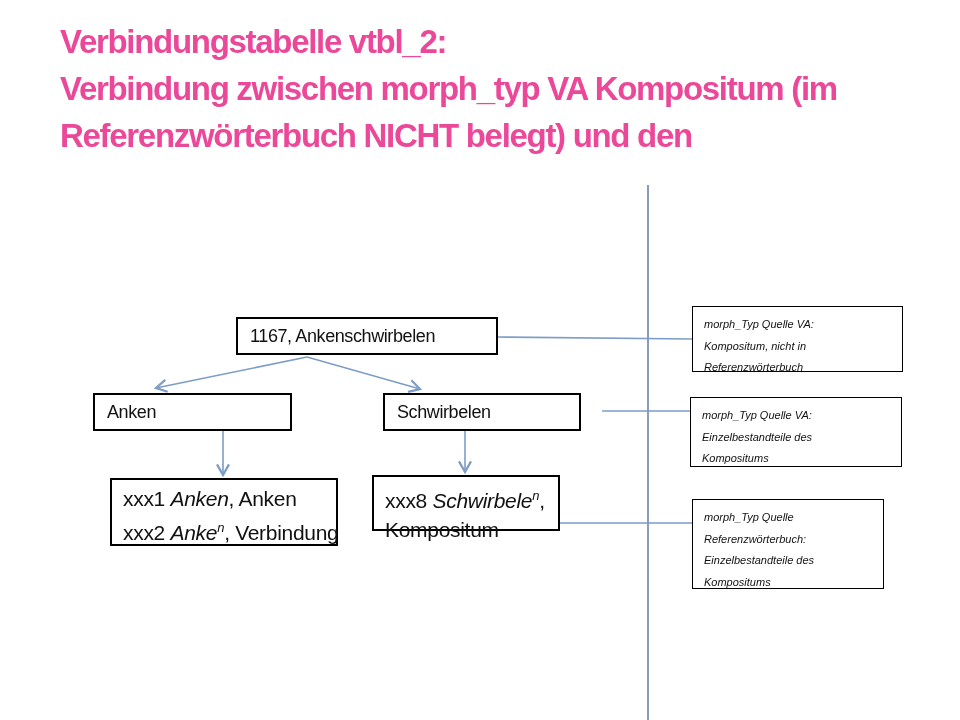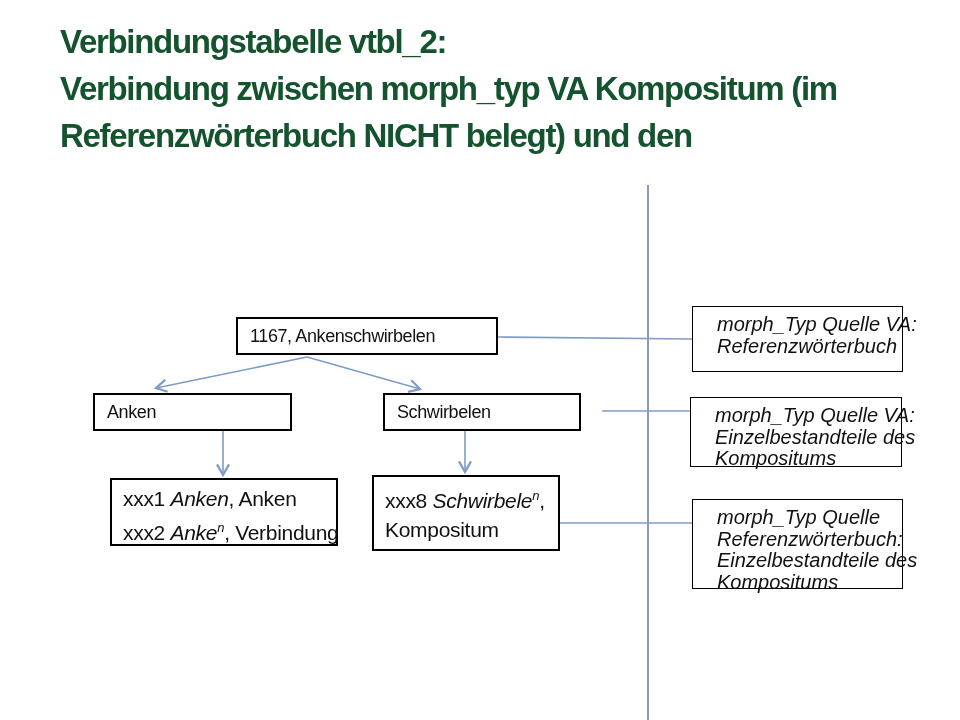--- a/index.html
+++ b/index.html
@@ -13,21 +13,21 @@
     color: #111111;
   }
   .title {
     position: absolute;
     left: 60px;
     top: 18px;
     font-weight: bold;
     font-size: 33px;
     line-height: 47px;
     letter-spacing: -1.3px;
-    color: #14532d;
+    color: #ec4899;
     white-space: nowrap;
   }
   svg.connectors {
     position: absolute;
     left: 0; top: 0;
     width: 960px; height: 720px;
   }
   .box {
     position: absolute;
     box-sizing: border-box;
@@ -47,23 +47,23 @@
     line-height: 29px;
     letter-spacing: -0.3px;
     padding: 4px 0 0 11px;
     white-space: nowrap;
   }
   .entries i, .entries sup { font-style: italic; }
   .entries sup { font-size: 13px; }
   .note {
     border-width: 1.5px;
     font-style: italic;
-    font-size: 20px;
+    font-size: 11px;
     line-height: 21.5px;
-    padding: 7px 0 0 24px;
+    padding: 7px 0 0 11px;
     white-space: nowrap;
   }
 </style>
 </head>
 <body>
 
 <div class="slide">
 
   <div class="title">
     <div>Verbindungstabelle vtbl_2:</div>
@@ -97,36 +97,37 @@
 
   <div class="box node" style="left:383px; top:393px; width:198px; height:38px;">
     <span>Schwirbelen</span>
   </div>
 
   <div class="box entries" style="left:110px; top:478px; width:228px; height:68px;">
     <div><span>xxx1 </span><i>Anken</i><span>, Anken</span></div>
     <div><span>xxx2 </span><i>Anke</i><sup>n</sup><span>, Verbindung</span></div>
   </div>
 
-  <div class="box entries" style="left:372px; top:475px; width:188px; height:76px;">
+  <div class="box entries" style="left:372px; top:475px; width:188px; height:56px;">
     <div><span>xxx8 </span><i>Schwirbele</i><sup>n</sup><span>,</span></div>
     <div><span>Kompositum</span></div>
   </div>
 
   <div class="box note" style="left:692px; top:306px; width:211px; height:66px;">
     <div>morph_Typ Quelle VA:</div>
+    <div>Kompositum, nicht in</div>
     <div>Referenzwörterbuch</div>
   </div>
 
   <div class="box note" style="left:690px; top:397px; width:212px; height:70px;">
     <div>morph_Typ Quelle VA:</div>
     <div>Einzelbestandteile des</div>
     <div>Kompositums</div>
   </div>
 
-  <div class="box note" style="left:692px; top:499px; width:211px; height:90px;">
+  <div class="box note" style="left:692px; top:499px; width:192px; height:90px;">
     <div>morph_Typ Quelle</div>
     <div>Referenzwörterbuch:</div>
     <div>Einzelbestandteile des</div>
     <div>Kompositums</div>
   </div>
 
 </div>
 
 </body></html>

